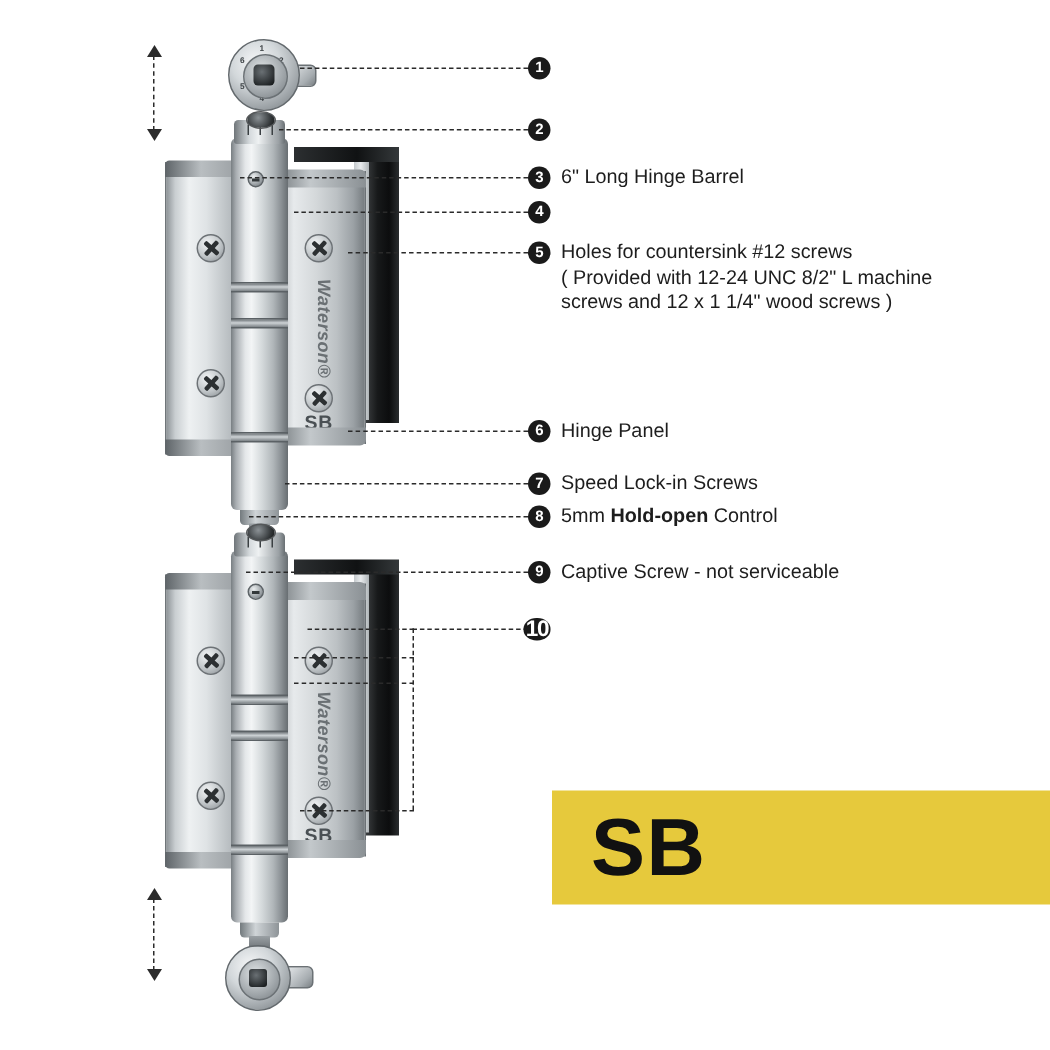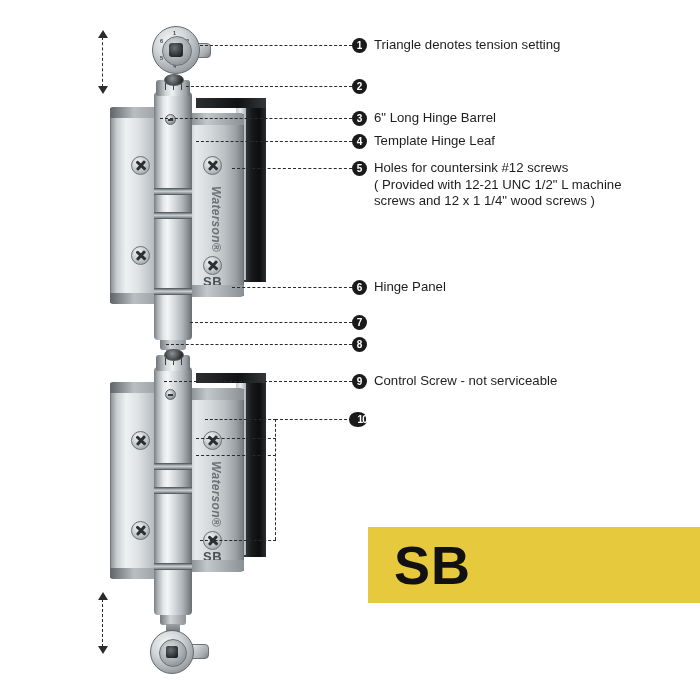--- a/index.html
+++ b/index.html
@@ -33,23 +33,22 @@
     font-size: 10px;
     line-height: 15px;
     text-align: center;
     font-weight: bold;
     margin-top: 1px;
     letter-spacing: -0.2px;
   }
   .bullet.wide {
     width: 18px;
     border-radius: 48%;
-    font-size: 10px;
+    font-size: 15px;
     letter-spacing: -0.8px;
-    text-align: right;
   }
   .clabel {
     font-size: 13.2px;
     color: #1d1d1d;
     line-height: 16.5px;
     white-space: pre-line;
   }
   .clabel b { font-weight: bold; }
 
   
@@ -373,55 +372,55 @@
   <div class="leader" style="left:186px; top:86px;  width:166px;"></div>
   <div class="leader" style="left:160px; top:118px; width:192px;"></div>
   <div class="leader" style="left:196px; top:141px; width:156px;"></div>
   <div class="leader" style="left:232px; top:168px; width:120px;"></div>
   <div class="leader" style="left:232px; top:287px; width:120px;"></div>
   <div class="leader" style="left:190px; top:322px; width:162px;"></div>
   <div class="leader" style="left:166px; top:344px; width:186px;"></div>
 
   <div class="callout" style="left:352px; top:37px;">
     <div class="bullet">1</div>
-    <div class="clabel">Triangle denotes tension setting</div>
   </div>
 
   <div class="callout" style="left:352px; top:78px;">
     <div class="bullet">2</div>
   </div>
 
   <div class="callout" style="left:352px; top:110px;">
     <div class="bullet">3</div>
     <div class="clabel">6" Long Hinge Barrel</div>
   </div>
 
   <div class="callout" style="left:352px; top:133px;">
     <div class="bullet">4</div>
-    <div class="clabel">Template Hinge Leaf</div>
   </div>
 
   <div class="callout" style="left:352px; top:160px;">
     <div class="bullet">5</div>
     <div class="clabel">Holes for countersink #12 screws
-( Provided with 12-21 UNC 1/2" L machine
+( Provided with 12-24 UNC 8/2" L machine
 screws and 12 x 1 1/4" wood screws )</div>
   </div>
 
   <div class="callout" style="left:352px; top:279px;">
     <div class="bullet">6</div>
     <div class="clabel">Hinge Panel</div>
   </div>
 
   <div class="callout" style="left:352px; top:314px;">
     <div class="bullet">7</div>
+    <div class="clabel">Speed Lock-in Screws</div>
   </div>
 
   <div class="callout" style="left:352px; top:336px;">
     <div class="bullet">8</div>
+    <div class="clabel"><span>5mm </span><b>Hold-open</b><span> Control</span></div>
   </div>
 
   <div class="hinge" style="left:96px; top:375px; width:200px; height:250px;">
 
     <div class="jamb" style="left:148px; top:0px; width:22px; height:182px;"></div>
     <div class="jamb-inner" style="left:140px; top:4px; width:10px; height:176px;"></div>
     <div style="position:absolute; left:100px; top:-2px; width:70px; height:10px;
                 background:linear-gradient(90deg,#2c2f31,#101213 60%,#34383a);"></div>
 
     <div class="leaf-left" style="top:8px; height:195px;">
@@ -470,21 +469,21 @@
 
   <div class="leader" style="left:275px; top:419px; width:77px;"></div>
   <div class="leader-v" style="left:275px; top:419px; height:121px;"></div>
   <div class="leader" style="left:205px; top:419px; width:71px;"></div>
   <div class="leader" style="left:196px; top:438px; width:80px;"></div>
   <div class="leader" style="left:196px; top:455px; width:80px;"></div>
   <div class="leader" style="left:200px; top:540px; width:76px;"></div>
 
   <div class="callout" style="left:352px; top:373px;">
     <div class="bullet">9</div>
-    <div class="clabel">Control Screw - not serviceable</div>
+    <div class="clabel">Captive Screw - not serviceable</div>
   </div>
 
   <div class="callout" style="left:349px; top:411px;">
     <div class="bullet wide">10</div>
   </div>
 
   <div class="dimarrow" style="left:96px; top:592px; height:62px;">
     <div class="head up"></div>
     <div class="shaft"></div>
     <div class="head down"></div>

